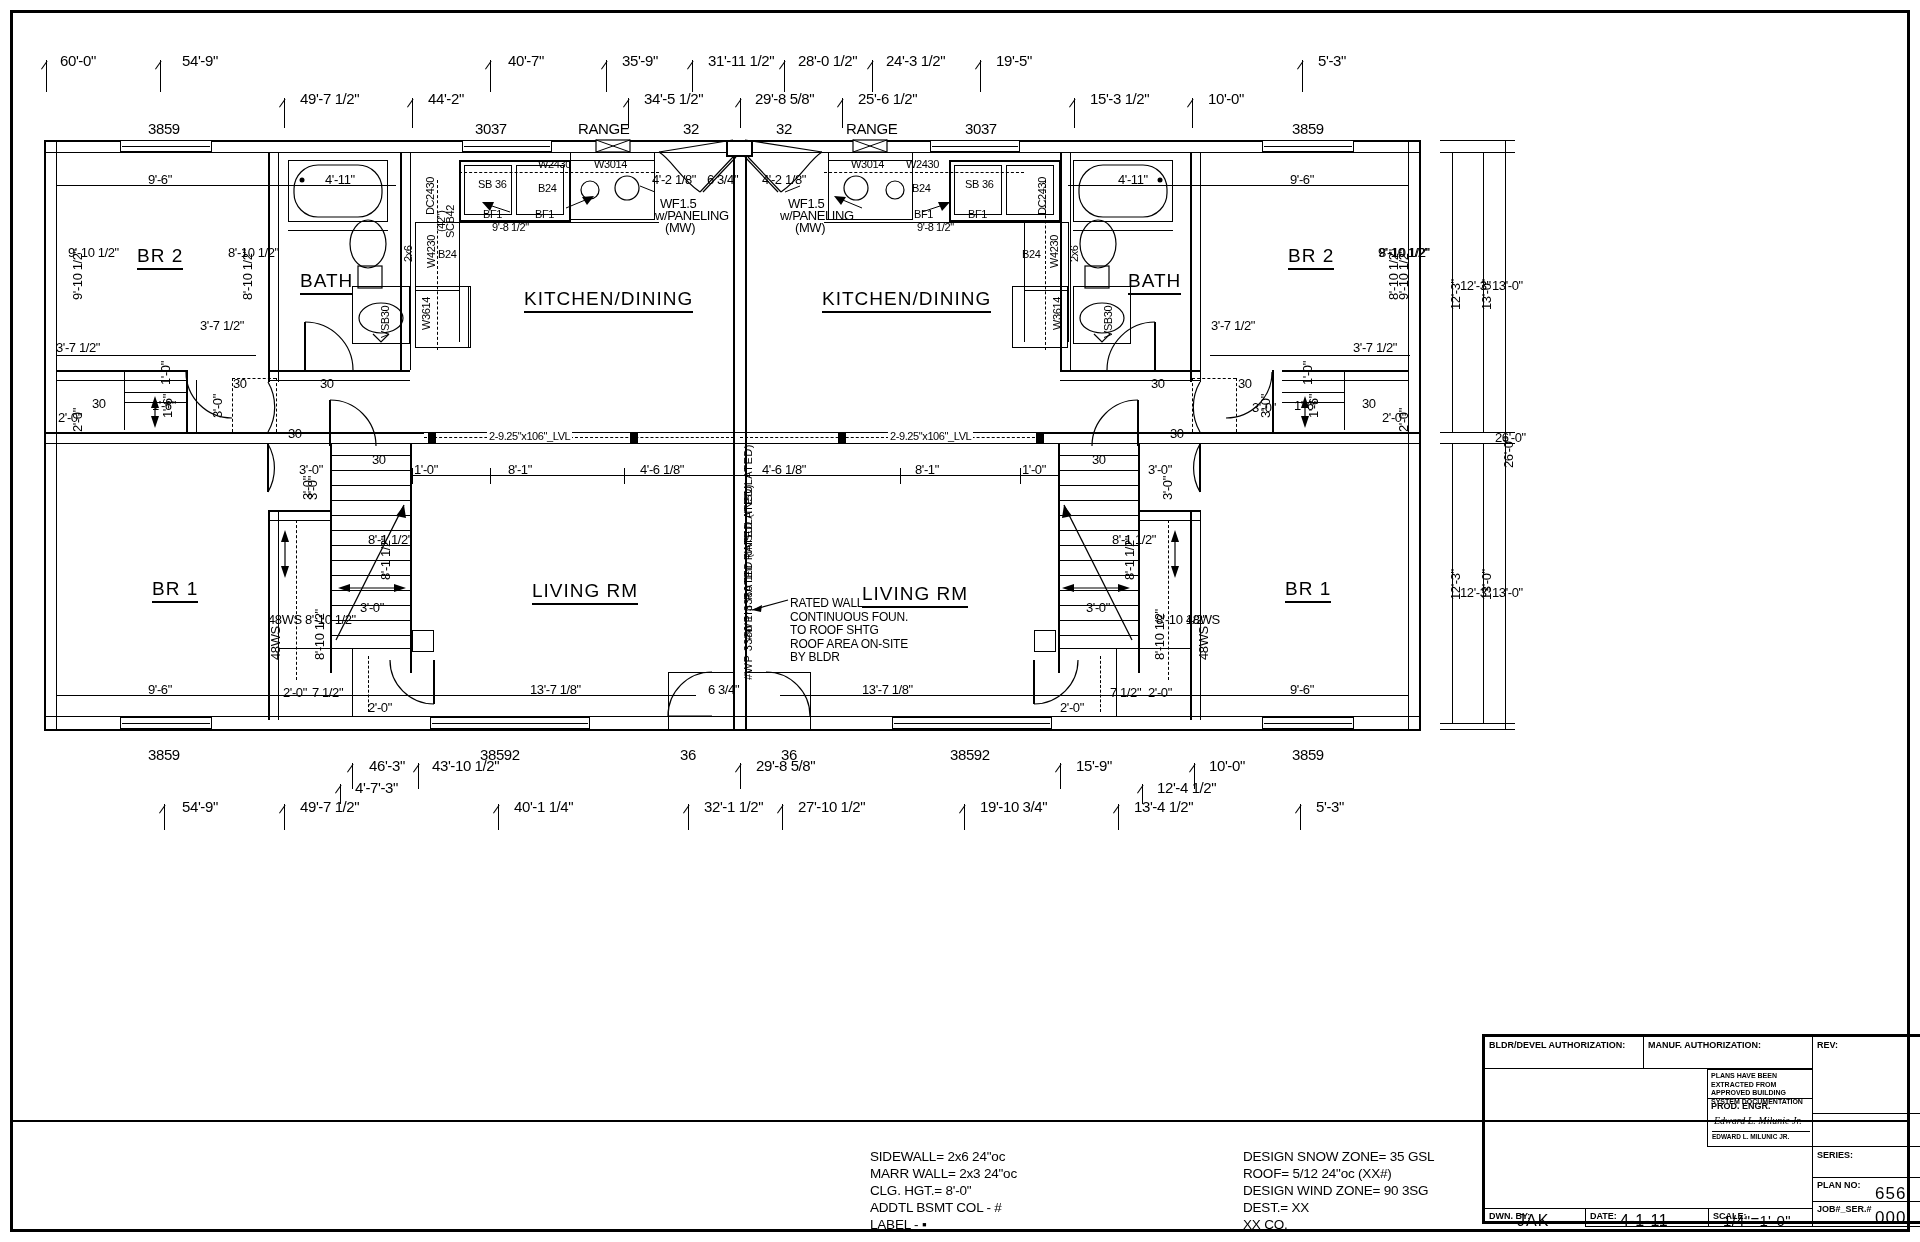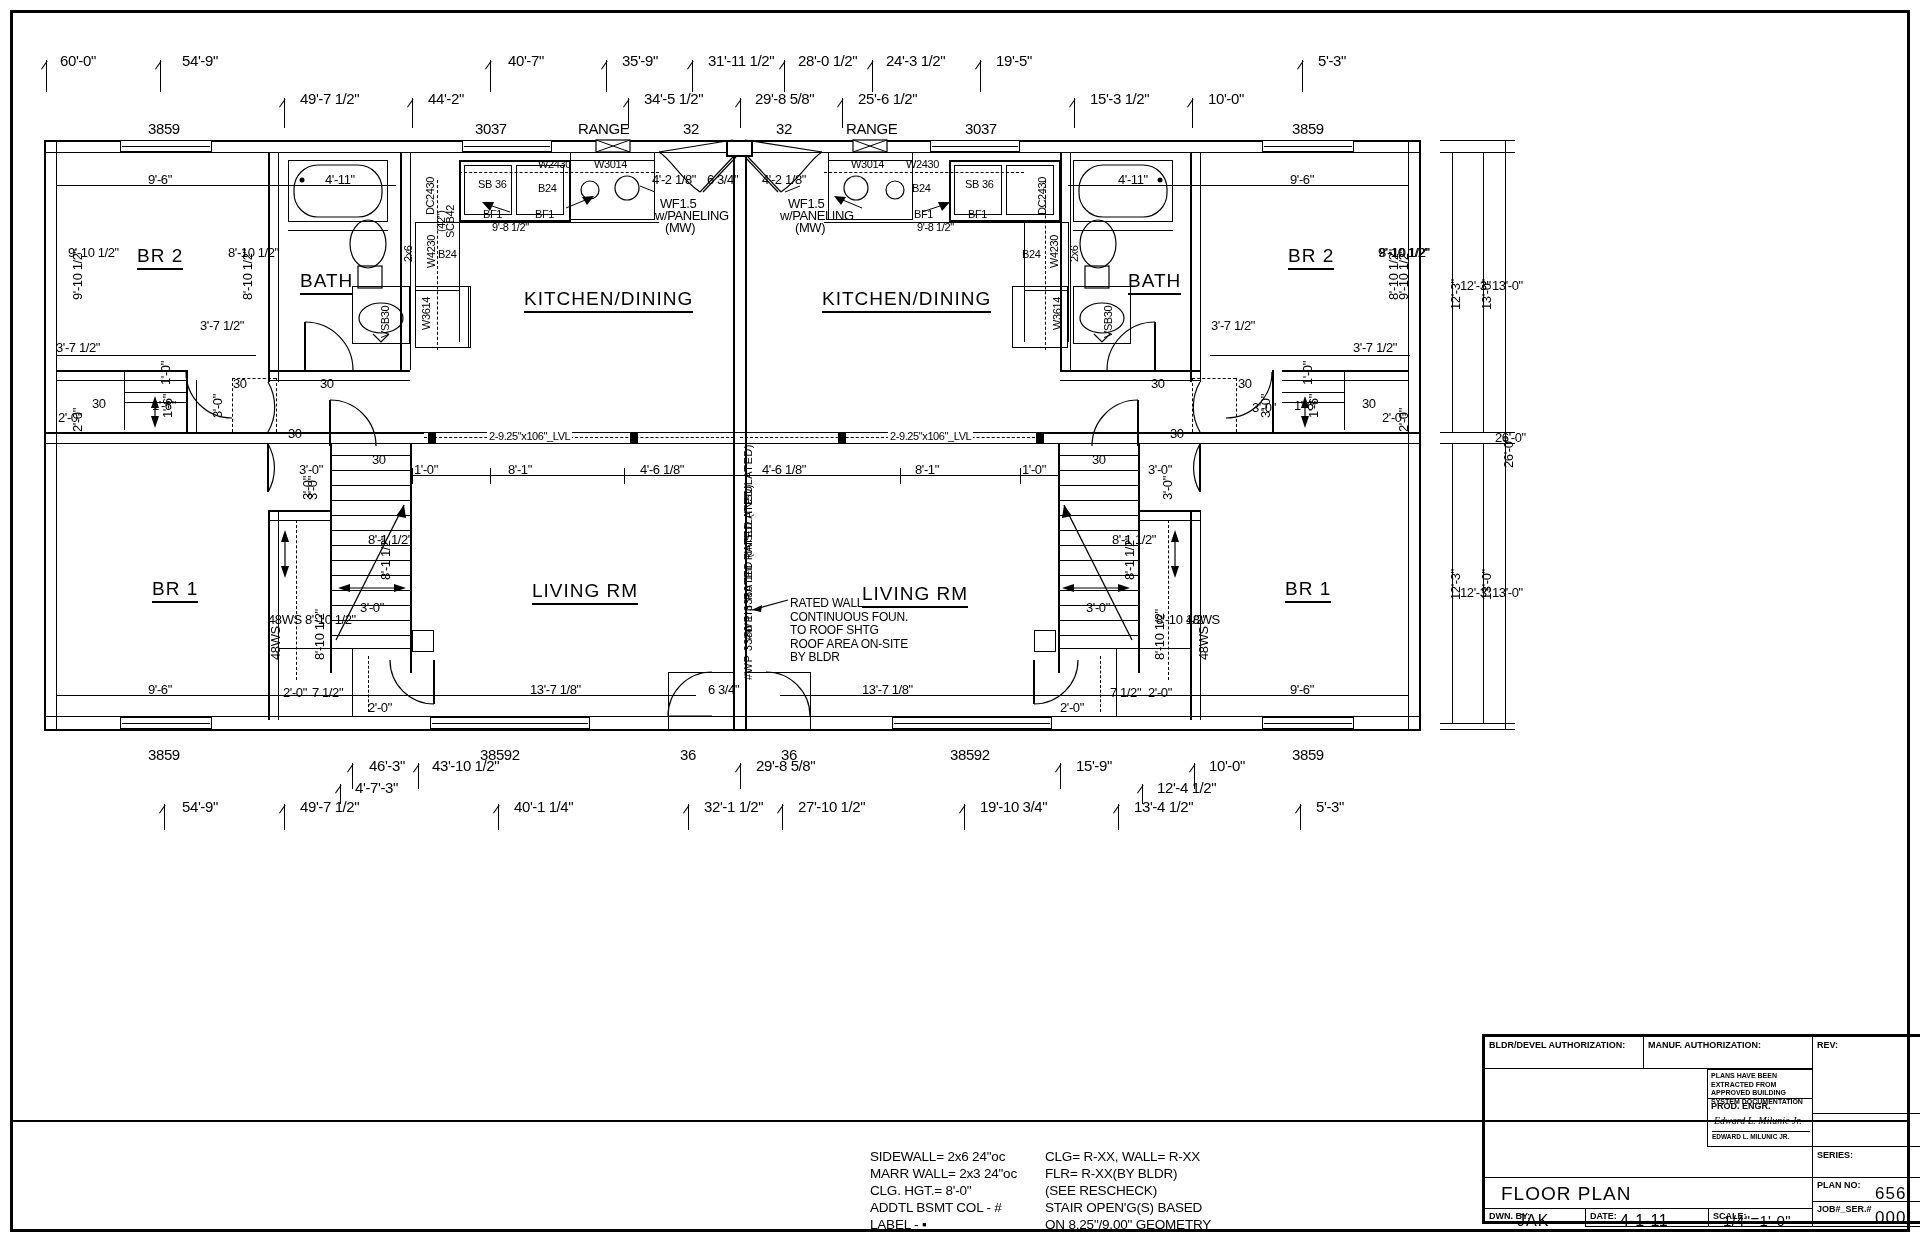--- a/index.html
+++ b/index.html
@@ -619,26 +619,26 @@
       <span class="txt dsm" style="left: 1492px; top: 585px;">13'-0"</span>
     </div>
 
   <div class="specs" style="left:870px;top:1148px;">
     <div>SIDEWALL=  2x6 24"oc</div>
     <div>MARR WALL= 2x3 24"oc</div>
     <div>CLG. HGT.=  8'-0"</div>
     <div>ADDTL BSMT COL - #</div>
     <div>LABEL - ▪</div>
   </div>
-  <div class="specs" style="left:1045px;top:1148px;">
-    <div>CLG= R-XX, WALL= R-XX</div>
-    <div> FLR= R-XX(BY BLDR)</div>
-    <div> (SEE RESCHECK)</div>
-    <div>STAIR OPEN'G(S) BASED</div>
-    <div>   ON 8.25"/9.00" GEOMETRY</div>
+  <div class="specs" style="left:1243px;top:1148px;">
+    <div>DESIGN SNOW ZONE= 35 GSL</div>
+    <div>ROOF= 5/12 24"oc (XX#)</div>
+    <div>DESIGN WIND ZONE= 90 3SG</div>
+    <div>DEST.= XX</div>
+    <div>    XX CO.</div>
   </div>
 
   <div id="tb" style="left:1440px;top:1034px;width:462px;height:190px;margin-left:42px;">
 
     <div class="tbc" style="left:-1px;top:-1px;width:160px;height:33px;">
       <span class="txt tbl" style="left:4px;top:3px;">BLDR/DEVEL AUTHORIZATION:</span>
     </div>
     <div class="tbc" style="left:158px;top:-1px;width:170px;height:33px;">
       <span class="txt tbl" style="left:4px;top:3px;">MANUF. AUTHORIZATION:</span>
     </div>
@@ -654,23 +654,20 @@
       <span class="abs" style="left:6px;top:16px;font-size:10px;font-family:'Liberation Serif',serif;font-style:italic;">Edward L. Milunic Jr.</span>
       <div class="ln h1px" style="left:4px;top:32px;width:98px;"></div>
       <span class="abs" style="left:4px;top:34px;font-size:6.5px;font-weight:bold;">EDWARD L. MILUNIC JR.</span>
     </div>
 
     <div class="tbc" style="left:327px;top:109px;width:136px;height:32px;">
       <span class="txt tbl" style="left:4px;top:3px;">SERIES:</span>
       <span class="txt tbv" style="left:62px;top:10px;"></span>
     </div>
 
-    <div class="tbc" style="left:-1px;top:140px;width:329px;height:32px;">
-      <span class="txt tbv" style="left:16px;top:5px;">FLOOR PLAN</span>
-    </div>
     <div class="tbc" style="left:327px;top:140px;width:136px;height:25px;">
       <span class="txt tbl" style="left:4px;top:2px;">PLAN NO:</span>
       <span class="txt" style="left:62px;top:6px;font-size:17px;letter-spacing:1px;">656</span>
     </div>
     <div class="tbc" style="left:327px;top:164px;width:136px;height:26px;">
       <span class="txt tbl" style="left:4px;top:2px;">JOB#_SER.#</span>
       <span class="txt" style="left:62px;top:6px;font-size:17px;letter-spacing:1px;">000</span>
     </div>
 
     <div class="tbc" style="left:-1px;top:171px;width:102px;height:14px;">

